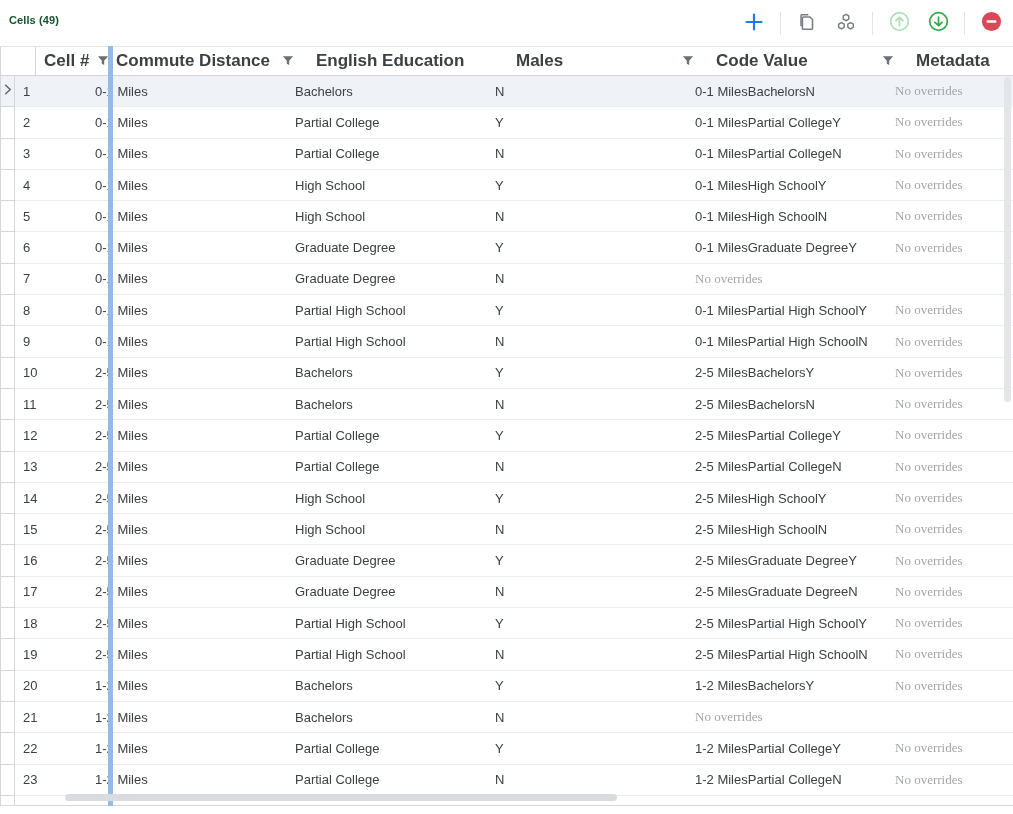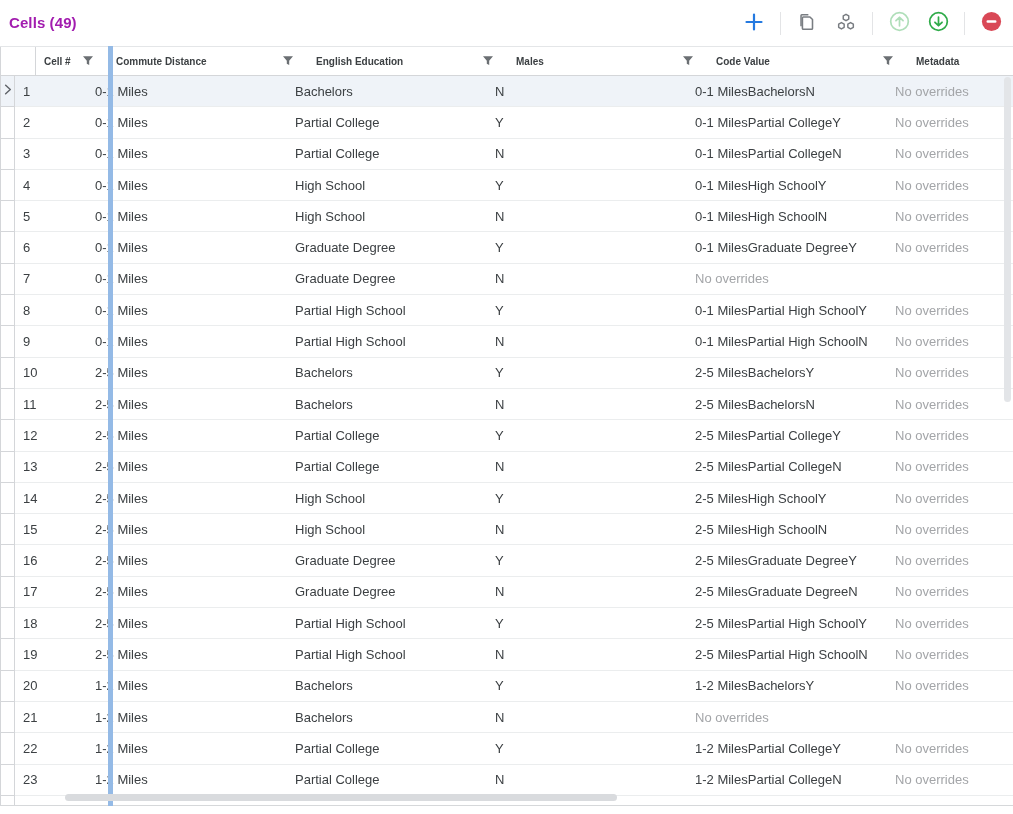--- a/index.html
+++ b/index.html
@@ -18,34 +18,34 @@
   html,body{width:1013px;height:814px;}
   body{
     position:relative;
     font-family:"Liberation Sans","DejaVu Sans",sans-serif;
     background:#ffffff;
     overflow:hidden;
     color:var(--text-dark);
   }
   
   .topbar{position:absolute;top:0;left:0;width:1013px;height:46px;background:#fff;}
-  .title{position:absolute;left:9px;top:14px;font-size:15px;font-weight:700;color:#a21caf;letter-spacing:.1px;}
+  .title{position:absolute;left:9px;top:14px;font-size:11px;font-weight:700;color:#14532d;letter-spacing:.1px;}
   .toolbar{position:absolute;right:5px;top:0;height:46px;display:flex;align-items:center;gap:13px;padding-right:4px;}
   .tb-btn{width:26px;height:26px;display:flex;align-items:center;justify-content:center;cursor:pointer;background:none;border:none;}
   .tb-divider{width:1px;height:23px;background:#e3e4e6;}
   .disabled{opacity:.38;}
   
   .grid{
     position:absolute;top:46px;left:0;width:1013px;height:760px;
     border-top:1px solid #e4e6e8;border-bottom:1px solid #d6d8da;
     overflow:hidden;background:#fff;
   }
   .header-row{
     display:flex;height:29px;border-bottom:1px solid var(--border-strong);
-    align-items:stretch;font-size:10px;font-weight:700;color:var(--text-dark);
+    align-items:stretch;font-size:17px;font-weight:700;color:var(--text-dark);
   }
   .hcell{display:flex;align-items:center;justify-content:space-between;padding:0 14px 0 8px;white-space:nowrap;overflow:hidden;}
   .rows{position:relative;}
   .row{display:flex;height:31.3px;align-items:stretch;font-size:13px;color:var(--text-dark);background:#fff;}
   .row.selected{background:var(--row-selected);}
   .cell{display:flex;align-items:center;padding-left:8px;white-space:nowrap;overflow:hidden;border-bottom:1px solid var(--border-light);}
   
   .col-expander{width:36px;flex:none;}
   .col-cellnum{width:72px;flex:none;}
   .col-commute{width:200px;flex:none;}
@@ -54,21 +54,21 @@
   .col-code{width:200px;flex:none;}
   .col-meta{flex:1;}
   .expander{
     justify-content:center;padding-left:0;
     border-left:1px solid var(--border-strong);
     border-right:1px solid var(--border-strong);
     border-bottom:1px solid var(--border-strong);
   }
   .header-row .col-expander{border-left:1px solid var(--border-strong);border-right:1px solid var(--border-strong);}
   .row:not(.selected) .chevron{visibility:hidden;}
-  .meta-text{color:var(--text-muted);}
+  .meta-text{color:var(--text-muted);font-family:Liberation Serif, serif;}
   
   .pin-bar{position:absolute;left:108px;top:46px;width:5px;height:760px;background:var(--pin-blue);z-index:5;cursor:col-resize;}
   
   .vscroll{position:absolute;right:2px;top:77px;width:7px;height:325px;background:#e3e5e8;border-radius:4px;z-index:6;cursor:pointer;}
   .hscroll{position:absolute;left:65px;top:794px;width:552px;height:7px;background:#d9dbde;border-radius:4px;z-index:6;cursor:pointer;}
   .funnel{flex:none;margin-left:8px;display:flex;align-items:center;cursor:pointer;}
 </style>
 </head>
 <body>
 

